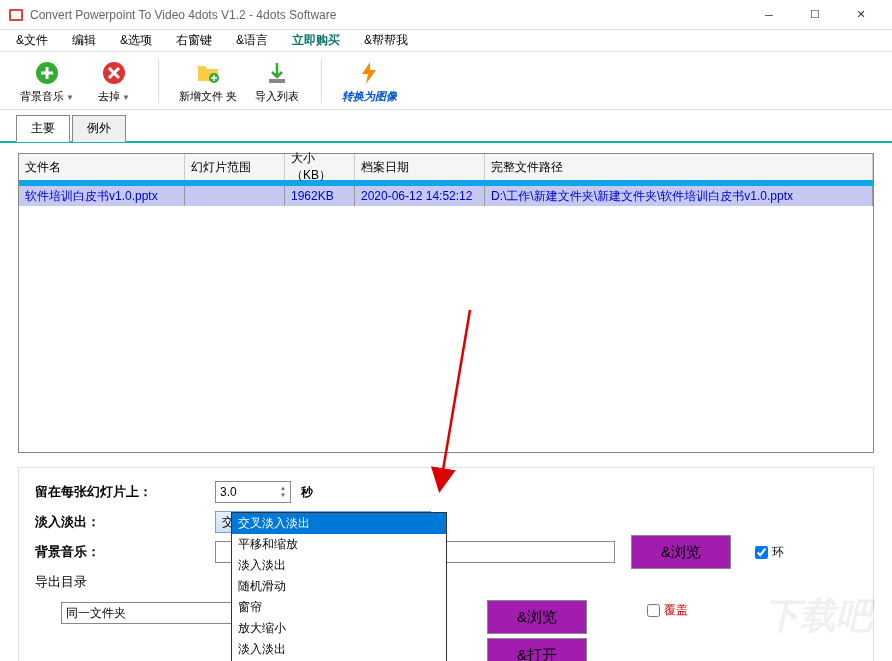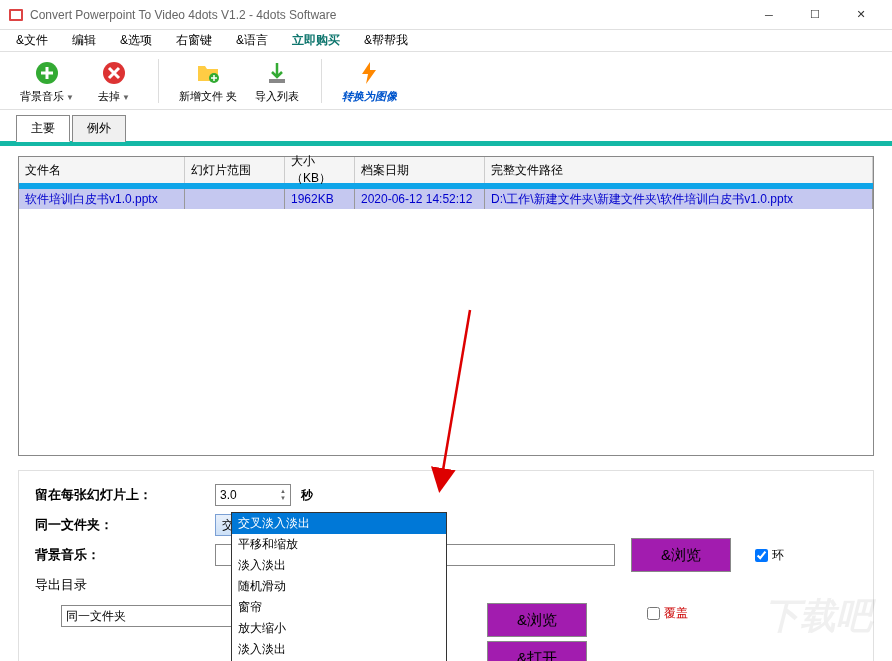--- a/index.html
+++ b/index.html
@@ -22,21 +22,21 @@
     .toolbar { height: 58px; display: flex; align-items: center; padding: 0 16px; border-bottom: 1px solid #e0e0e0; gap: 8px; }
     .tool-btn { display: flex; flex-direction: column; align-items: center; min-width: 56px; cursor: pointer; padding: 2px 4px; }
     .tool-btn .icon { width: 30px; height: 30px; display: flex; align-items: center; justify-content: center; }
     .tool-btn .icon svg { width: 26px; height: 26px; }
     .tool-btn .label { font-size: 11px; color: #000; margin-top: 1px; white-space: nowrap; }
     .tool-btn .label.blue { color: #0055cc; font-weight: bold; font-style: italic; }
     .dropdown-arrow { font-size: 8px; color: #666; margin-left: 2px; }
     .toolbar-sep { width: 1px; height: 44px; background: #ddd; margin: 0 8px; }
     
     
-    .tabs { display: flex; border-bottom: 5px solid #14b8a6; padding-left: 16px; margin-top: 4px; }
+    .tabs { display: flex; border-bottom: 2px solid #14b8a6; padding-left: 16px; margin-top: 4px; }
     .tab { font-size: 12px; padding: 4px 14px; border: 1px solid #888; border-bottom: none; background: #f0f0f0; margin-right: 2px; cursor: pointer; position: relative; top: 1px; }
     .tab.active { background: #fff; border-bottom: 1px solid #fff; }
     
     
     .content { padding: 10px 18px; }
     
     
     .file-list { border: 1px solid #888; height: 300px; background: #fff; }
     .file-header { display: flex; background: #f5f5f5; border-bottom: 6px solid #0ea5e9; height: 32px; }
     .file-header .col { border-right: 1px solid #ccc; padding: 4px 6px; font-size: 12px; display: flex; align-items: center; }
@@ -188,21 +188,21 @@
       <div class="spinner-input">
         <span>3.0</span>
         <span class="spinner-btns">
             <span>▲</span>
             <span>▼</span>
           </span>
       </div>
       <span class="unit-text">秒</span>
     </div>
     <div class="form-row">
-      <span class="form-label">同一文件夹：</span>
+      <span class="form-label">淡入淡出：</span>
       <div class="combo-box wide">
         <span>交叉淡入淡出</span>
         <span class="combo-arrow">⌄</span>
       </div>
     </div>
     <div class="form-row">
       <span class="form-label">背景音乐：</span>
       <input class="text-input music" style="">
       <span style="width:16px"></span>
       <button class="btn">&amp;浏览</button>

